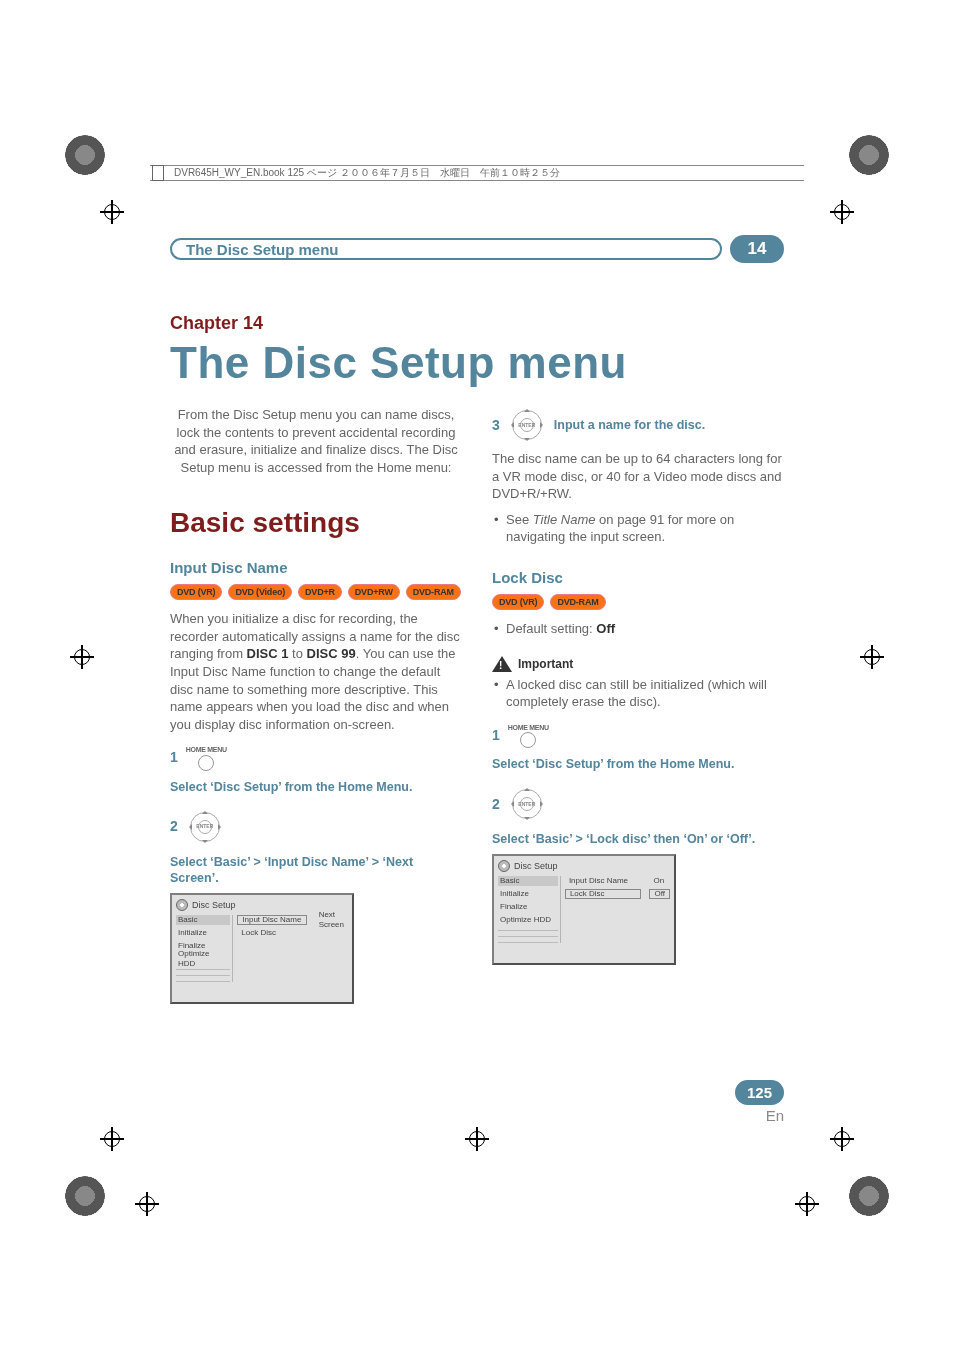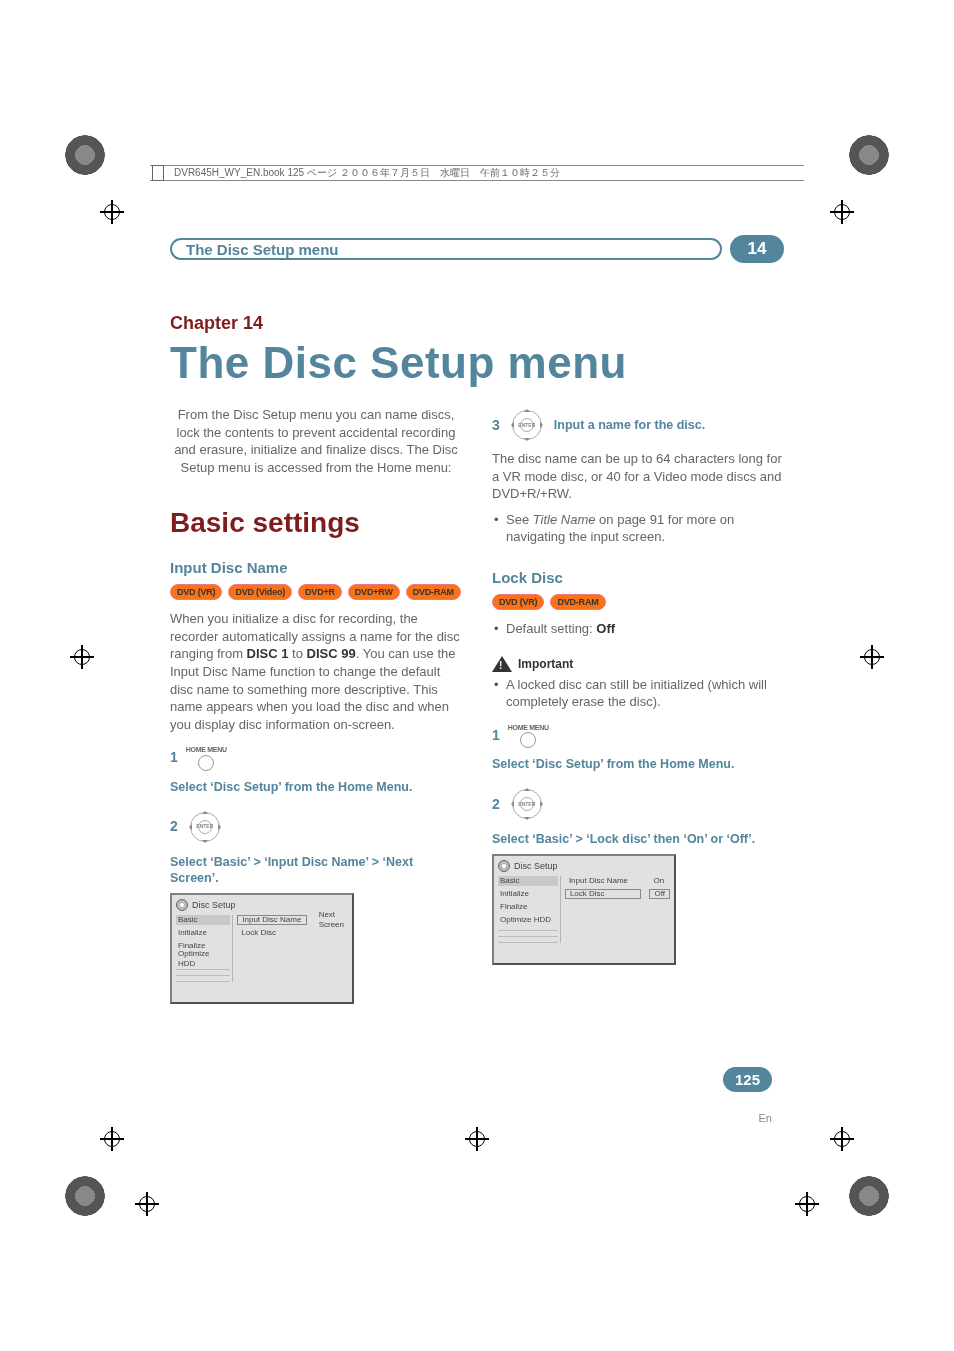--- a/index.html
+++ b/index.html
@@ -236,29 +236,29 @@
     content:"!"; position:absolute; left:-3px; top:3px; color:#fff; font-size:10px; font-weight:bold;
   }
   .important-row .lbl { font-weight:bold; color:#333; font-size:12px; }
 
   ul.bullets { list-style:none; padding-left:0; color:#666; }
   ul.bullets li { padding-left:14px; position:relative; margin-bottom:4px; }
   ul.bullets li::before { content:"•"; position:absolute; left:2px; color:#555; }
 
   
   .footer {
-    position:absolute; right:12px; bottom:-8px;
+    position:absolute; right:0; bottom:-8px;
     text-align:right;
   }
   .footer .pn {
     background:#53859c; color:#fff; font-weight:bold;
     border-radius:14px; padding:4px 12px; font-size:15px;
     display:inline-block;
   }
-  .footer .lang { color:#888; font-size:11px; margin-top:20px; }
+  .footer .lang { color:#888; font-size:15px; margin-top:2px; }
 
   .italic { font-style: italic; }
   b { color:#333; }
 </style>
 </head>
 <body>
 
 <div class="reg tl">
     <div class="big"></div>
   </div>

